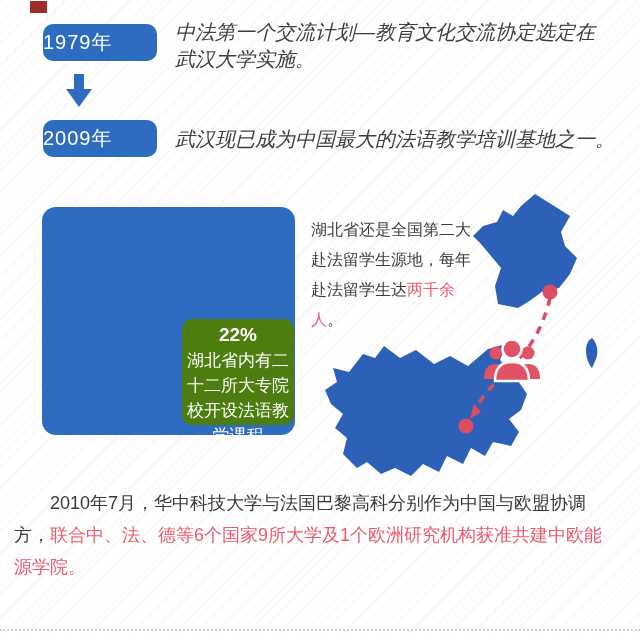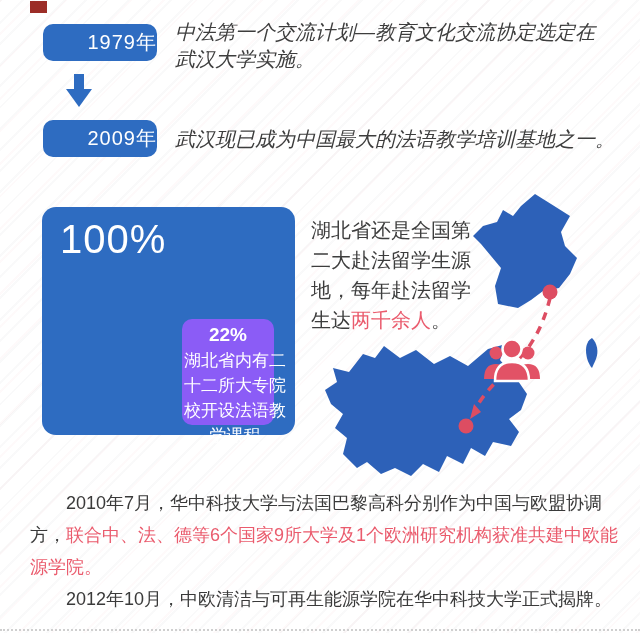--- a/index.html
+++ b/index.html
@@ -15,49 +15,49 @@
     background:
       repeating-linear-gradient(135deg, rgba(200,200,205,0.10) 0 2px, transparent 2px 15px),
       repeating-linear-gradient(135deg, rgba(235,150,160,0.05) 0 2px, transparent 2px 23px);
   }
   .abs{position:absolute;}
   
   .marker{left:30px;top:1px;width:17px;height:12px;background:#9c2d27;}
   
   .year-box{
     left:43px;width:114px;height:37px;background:#2e6cc1;border-radius:10px;
-    color:#fff;font-size:20px;display:flex;align-items:center;justify-content:flex-end;
+    color:#fff;font-size:20px;display:flex;align-items:center;justify-content:flex-start;
     letter-spacing:1px;
   }
   .year-box.y1{top:24px;}
   .year-box.y2{top:120px;}
   .desc{font-size:20px;line-height:27px;color:#3d3d3d;font-style:italic;}
   .desc1{left:175px;top:19px;width:432px;}
   .desc2{left:175px;top:126px;width:460px;}
   .down-arrow{left:66px;top:74px;}
   
   .stat-box{
     left:42px;top:207px;width:253px;height:228px;background:#2e6cc1;border-radius:14px;
     color:#fff;
   }
   .stat-main-pct{position:absolute;left:18px;top:10px;font-size:40px;font-weight:500;letter-spacing:1px;}
   .stat-main-label{position:absolute;left:16px;top:52px;font-size:47px;font-weight:500;letter-spacing:2px;}
   .stat-sub-box{
-    position:absolute;left:140px;top:112px;width:92px;height:106px;
-    background:#8b5cf6;border-radius:10px;text-align:center;
+    position:absolute;left:140px;top:112px;width:112px;height:106px;
+    background:#4d7c0f;border-radius:10px;text-align:center;
   }
   .stat-sub-pct{font-size:19px;font-weight:700;margin-top:5px;}
   .stat-sub-text{width:106px;margin:2px auto 0;font-size:17px;line-height:25px;text-align:center;}
   
-  .students-text{left:311px;top:215px;width:166px;font-size:20px;line-height:30px;color:#3d3d3d;font-family:Liberation Serif, serif;}
+  .students-text{left:311px;top:215px;width:166px;font-size:16px;line-height:30px;color:#3d3d3d;font-family:Liberation Serif, serif;}
   .red-hl{color:#ea5b6d;}
   
   .maps{left:318px;top:186px;}
   
-  .bottom-text{left:30px;top:487px;width:592px;font-size:18px;line-height:32px;color:#3a3a3a;}
+  .bottom-text{left:14px;top:487px;width:592px;font-size:18px;line-height:32px;color:#3a3a3a;}
   .bottom-text p{margin:0;text-indent:2em;}
   .red-run{color:#ea5b6d;}
   
   .dotted-bottom{left:0;right:0;bottom:2px;border-top:2px dotted #cfcfcf;height:0;}
   .z1{z-index:1;}
 </style>
 </head>
 <body>
 
 <div class="texture"></div>
@@ -75,21 +75,20 @@
     <polygon points="0,15 26,15 13,33" fill="#2e6cc1"></polygon>
   </svg>
 </div>
 
 <div class="abs year-box y2 z1">
   <span>2009年</span>
 </div>
 <div class="abs desc desc2 z1">武汉现已成为中国最大的法语教学培训基地之一。</div>
 
 <div class="abs stat-box z1">
-  <div class="stat-main-pct">100%</div>
   <div class="stat-sub-box">
     <div class="stat-sub-pct">22%</div>
     <div class="stat-sub-text">湖北省内有二十二所大专院校开设法语教学课程</div>
   </div>
 </div>
 
 <div class="abs students-text z1">
   <span>湖北省还是全国第二大赴法留学生源地，每年赴法留学生达</span><span class="red-hl">两千余人</span><span>。</span>
 </div>
 
@@ -120,16 +119,15 @@
       <circle cx="210" cy="167" r="6.5"></circle>
       <path d="M198,193 q0-15 12-15 q12,0 12,15 z"></path>
       <circle cx="194" cy="163" r="9.5" stroke="#ffffff" stroke-width="2.5"></circle>
       <path d="M177,195 q0-19 17-19 q17,0 17,19 z" stroke="#ffffff" stroke-width="2.5"></path>
     </g>
   </svg>
 </div>
 
 <div class="abs bottom-text z1">
   <p><span>2010年7月，华中科技大学与法国巴黎高科分别作为中国与欧盟协调方，</span><span class="red-run">联合中、法、德等6个国家9所大学及1个欧洲研究机构获准共建中欧能源学院。</span></p>
-  <p>2012年10月，中欧清洁与可再生能源学院在华中科技大学正式揭牌。</p>
 </div>
 
 <div class="abs dotted-bottom"></div>
 
 </body></html>

